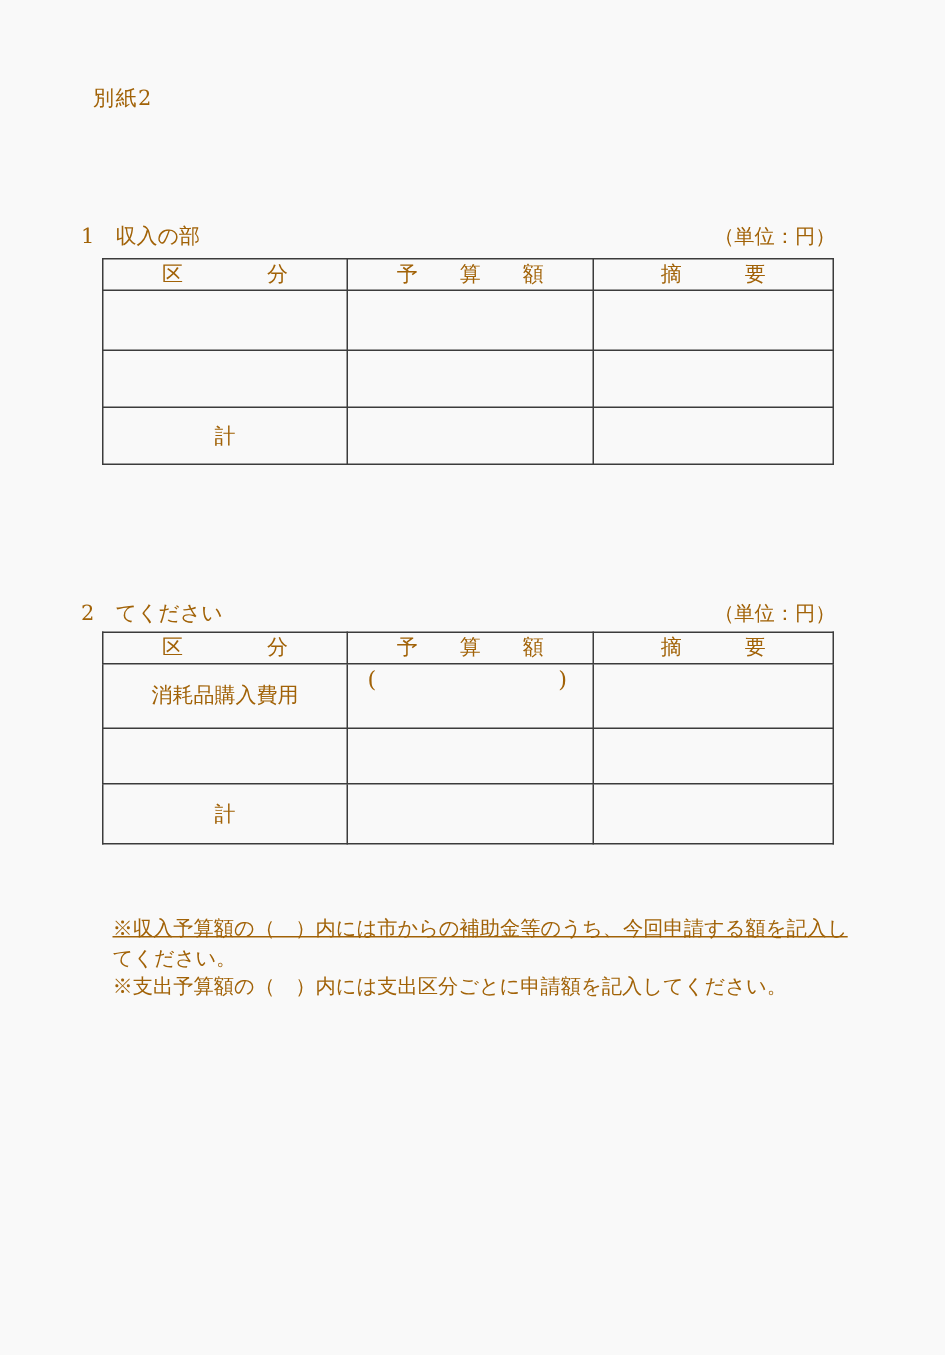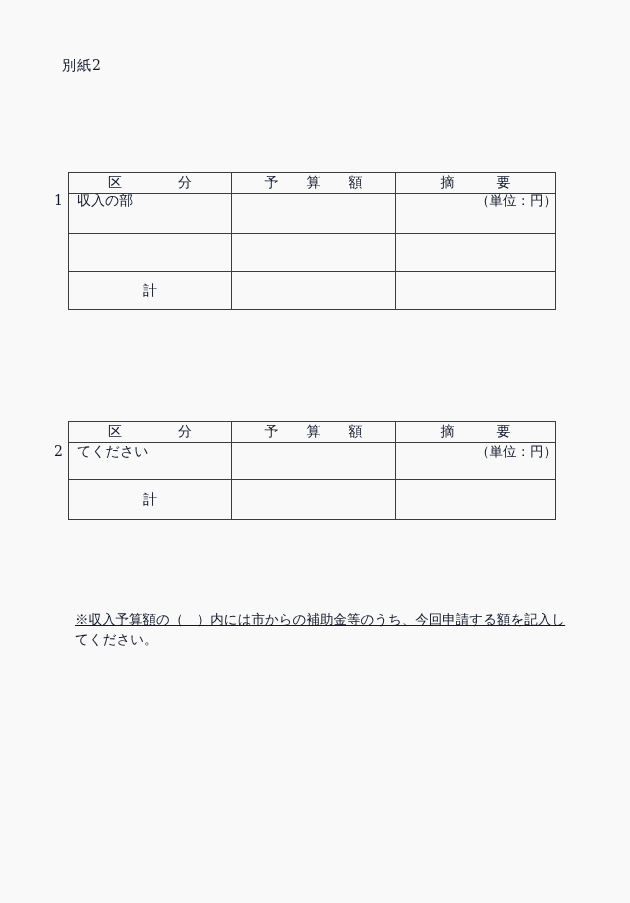--- a/index.html
+++ b/index.html
@@ -1,21 +1,21 @@
 <!DOCTYPE html>
 <html><head>
 <meta charset="utf-8">
 <style>
   html, body { margin: 0; padding: 0; }
   .page {
     position: relative;
     width: 630px;
     height: 903px;
     background: #f9f9f9;
-    color: #0f172a;
+    color: #a16207;
     font-family: "DejaVu Serif", "Liberation Serif", serif;
     overflow: hidden;
   }
 
   .attachment-label {
     position: absolute;
     left: 62px;
     top: 57px;
     font-size: 14px;
     letter-spacing: 1px;
@@ -38,21 +38,21 @@
     left: 54px;
     right: 73px;
     display: flex;
     align-items: baseline;
     font-size: 14px;
     line-height: 18px;
   }
   .section-heading.sec1 { top: 149px; }
   .section-heading.sec2 { top: 400px; }
   .section-no { display: inline-block; }
-  .section-title { display: inline-block; margin-left: 14px; margin-top: 42px; }
+  .section-title { display: inline-block; margin-left: 14px; }
   .unit-note { margin-left: auto; font-size: 13.5px; }
 
   table.budget-table {
     position: absolute;
     left: 68px;
     border-collapse: collapse;
     table-layout: fixed;
     width: 487px;
     font-size: 14px;
   }
@@ -164,29 +164,40 @@
         <col style="width:160px">
       </colgroup>
     <thead>
       <tr>
         <th>区　　　　分</th>
         <th>予　　算　　額</th>
         <th>摘　　　要</th>
       </tr>
     </thead>
     <tbody>
+      <tr class="r2">
+        <td class="cell-category">消耗品購入費用</td>
+        <td class="cell-budget">
+          <div class="paren-wrap">
+            <span>(</span>
+            <span>)</span>
+          </div>
+        </td>
+        <td class="cell-remarks"></td>
+      </tr>
       <tr class="r3">
         <td class="cell-category"></td>
         <td class="cell-budget"></td>
         <td class="cell-remarks"></td>
       </tr>
       <tr class="r4">
         <td class="cell-category">計</td>
         <td class="cell-budget"></td>
         <td class="cell-remarks"></td>
       </tr>
     </tbody>
   </table>
 
   <div class="footnote fn1">※収入予算額の（　）内には市からの補助金等のうち、今回申請する額を記入し</div>
   <div class="footnote fn1b">てください。</div>
+  <div class="footnote fn2">※支出予算額の（　）内には支出区分ごとに申請額を記入してください。</div>
 
 </div>
 
 </body></html>

